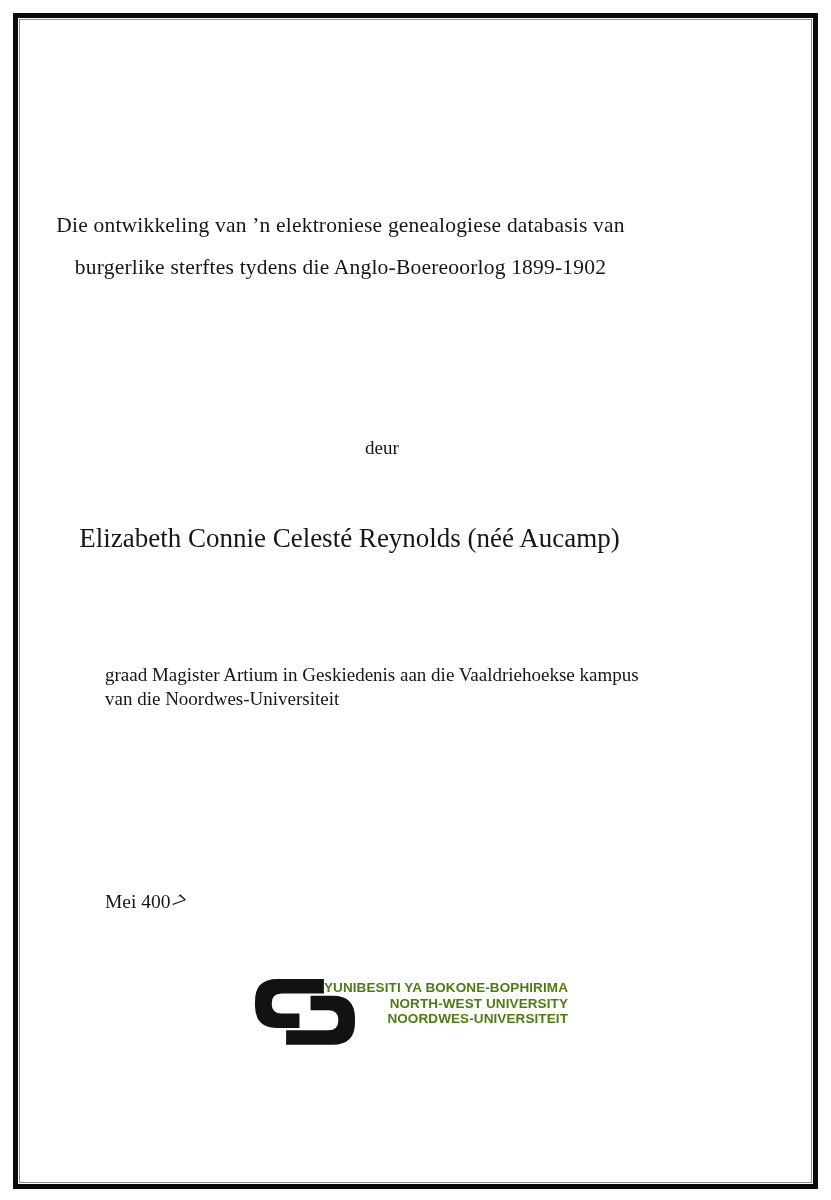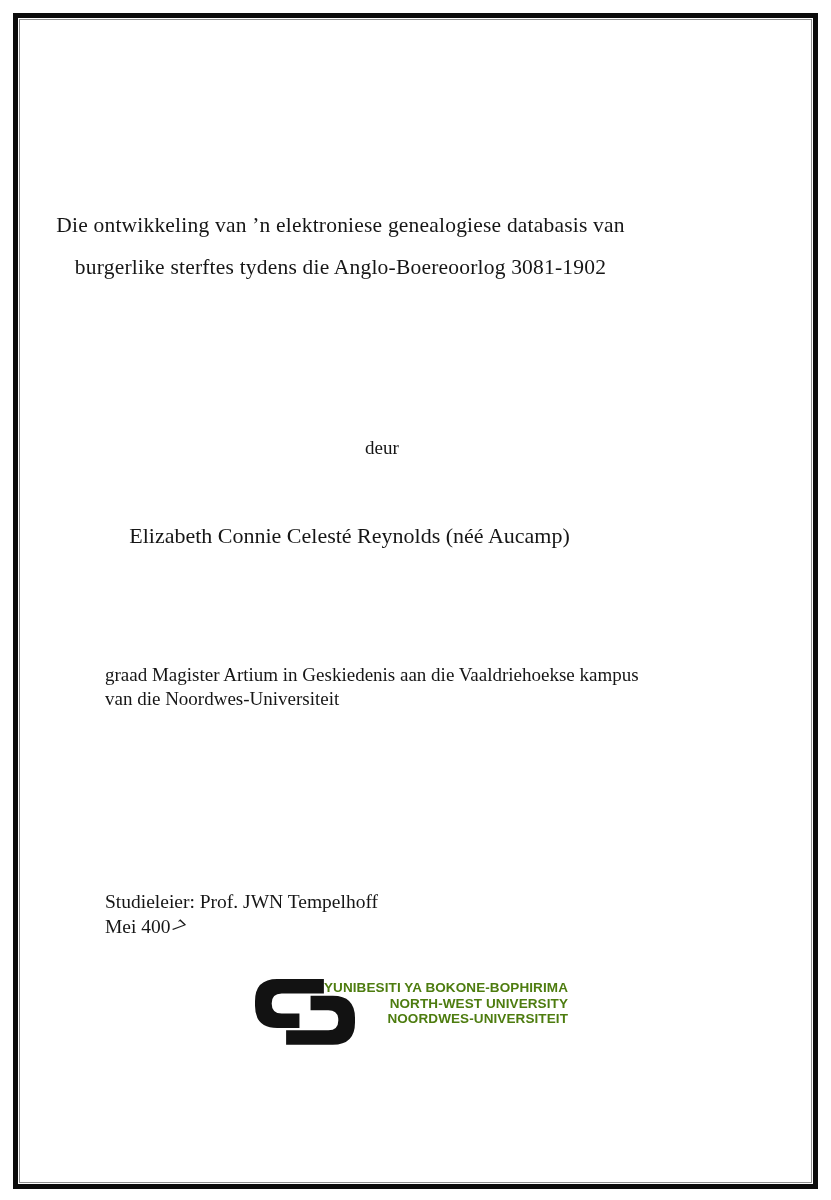--- a/index.html
+++ b/index.html
@@ -48,21 +48,21 @@
     width: 764px;
     text-align: center;
     font-size: 19px;
   }
   .author {
     position: absolute;
     left: 0;
     top: 523px;
     width: 699px;
     text-align: center;
-    font-size: 22px;
+    font-size: 27px;
   }
   .statement {
     position: absolute;
     left: 105px;
     top: 663px;
     width: 636px;
     font-size: 19px;
     line-height: 24px;
   }
   .statement .justified {
@@ -109,34 +109,33 @@
 </style>
 </head>
 <body>
 
 <div class="frame">
   <div class="frame-inner"></div>
 </div>
 
 <div class="title">
   <div>Die ontwikkeling van ’n elektroniese genealogiese databasis van</div>
-  <div>burgerlike sterftes tydens die Anglo-Boereoorlog 3081-1902</div>
+  <div>burgerlike sterftes tydens die Anglo-Boereoorlog 1899-1902</div>
 </div>
 
 <div class="byline">deur</div>
 
 <div class="author">Elizabeth Connie Celesté Reynolds (néé Aucamp)</div>
 
 <div class="statement">
   <div><span>graad </span><span class="italic">Magister Artium</span><span> in Geskiedenis aan die Vaaldriehoekse kampus</span></div>
   <div>van die Noordwes-Universiteit</div>
 </div>
 
 <div class="supervisor-block">
-  <div>Studieleier: Prof. JWN Tempelhoff</div>
   <div><span>Mei 400</span><span class="odd-seven">7</span></div>
 </div>
 
 <div class="logo-mark">
   <svg viewBox="0 0 90 61" xmlns="http://www.w3.org/2000/svg" aria-hidden="true">
     <g fill="#121212">
       <path d="M62,0 L20,0 Q0,0 0,20 L0,24 Q0,44 20,44 L40,44 L40,31 L24,31 Q15,31 15,22 Q15,13 24,13 L62,13 Z"></path>
       <path transform="translate(-10,-11) rotate(180,50,35)" d="M62,0 L20,0 Q0,0 0,20 L0,24 Q0,44 20,44 L40,44 L40,31 L24,31 Q15,31 15,22 Q15,13 24,13 L62,13 Z"></path>
     </g>
   </svg>

